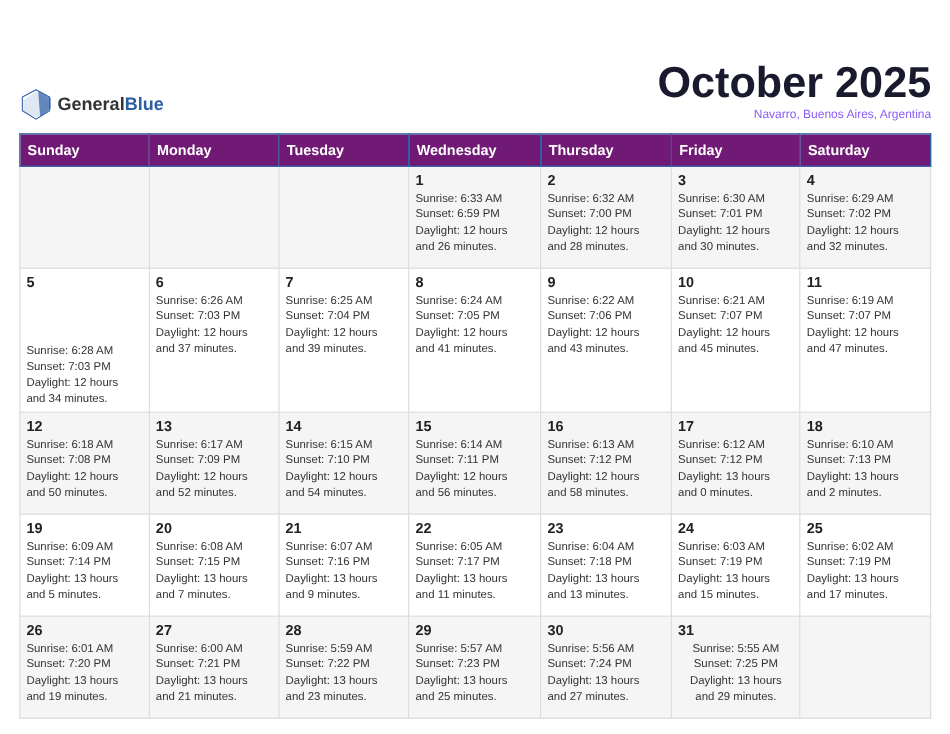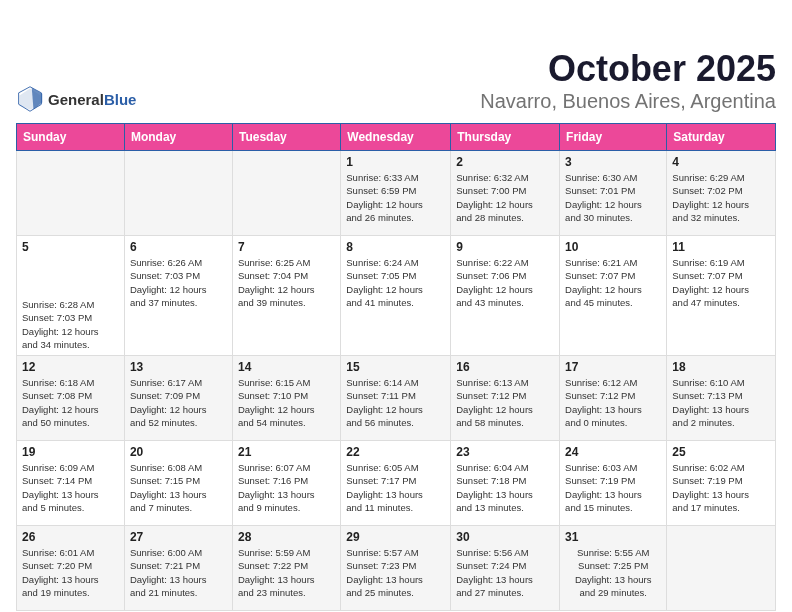--- a/index.html
+++ b/index.html
@@ -28,30 +28,30 @@
     .title-section {
       text-align: right;
       margin-top: 32px;
     }
     .month-title {
       font-size: 36px;
       font-weight: bold;
       color: #1a1a2e;
     }
     .location {
-      font-size: 20px;
-      color: #737373;
+      font-size: 10px;
+      color: #8b5cf6;
     }
     table {
       width: 100%;
       border-collapse: collapse;
       border: 1px solid #ccc;
     }
     thead tr th {
-      background-color: #ec4899;
+      background-color: #701a75;
       color: #fff;
       text-align: left;
       padding: 6px 6px;
       font-size: 12px;
       font-weight: bold;
       border: 1px solid #2b5ea7;
     }
     tbody tr td {
       vertical-align: top;
       padding: 4px 5px;

